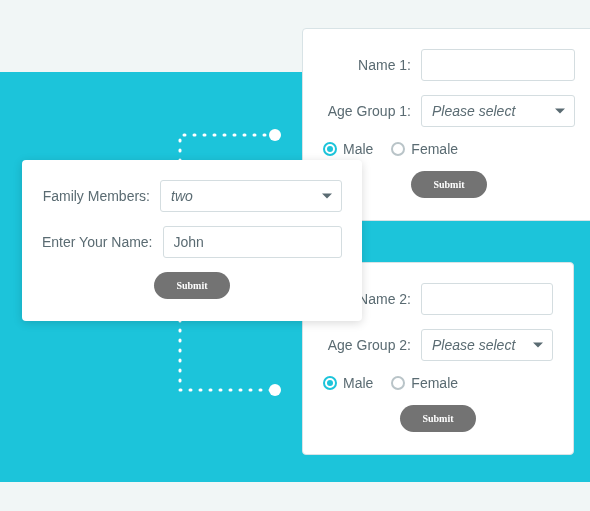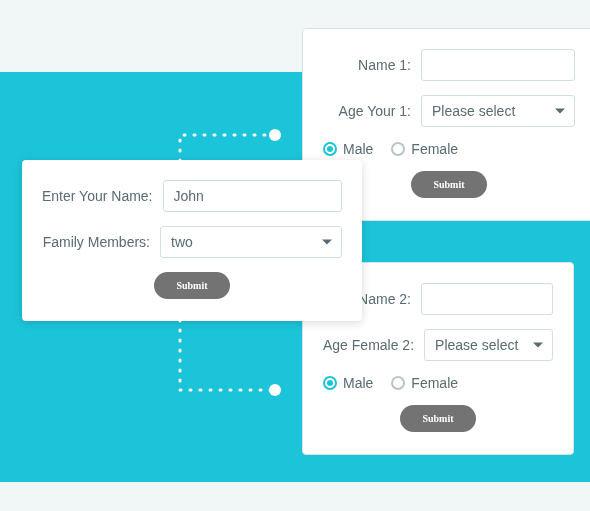--- a/index.html
+++ b/index.html
@@ -77,20 +77,21 @@
     height: 32px;
     border: 1px solid #d4dde0;
     border-radius: 3px;
     padding: 0 28px 0 10px;
     font-size: 14px;
     color: #5a6b72;
     background: #fff;
     appearance: none;
     -webkit-appearance: none;
     cursor: pointer;
+    font-style: italic;
   }
   .select-caret {
     position: absolute;
     right: 10px;
     top: 50%;
     transform: translateY(-50%);
     width: 0; height: 0;
     border-left: 5px solid transparent;
     border-right: 5px solid transparent;
     border-top: 5px solid #5a6b72;
@@ -155,48 +156,48 @@
 <div class="cyan-bg"></div>
 
 <svg class="dotted-path" style="left:0;top:0;width:590px;height:511px;z-index:1">
   <polyline points="275,135 180,135 180,390 275,390" fill="none" stroke="#fff" stroke-width="3" stroke-linecap="round" stroke-dasharray="1 9"></polyline>
 </svg>
 <div class="dot-circle" style="left:269px;top:129px;z-index:1"></div>
 <div class="dot-circle" style="left:269px;top:384px;z-index:1"></div>
 
 <div id="card-main" class="card">
   <div class="form-row">
-    <div class="lbl">Enter Your Name:</div>
-    <div class="ctrl">
-      <input class="txt-input" type="text" value="John" style="">
-    </div>
-  </div>
-  <div class="form-row">
     <div class="lbl">Family Members:</div>
     <div class="ctrl select-wrap">
       <select class="select">
         <option>two</option>
       </select>
       <span class="select-caret"></span>
     </div>
   </div>
+  <div class="form-row">
+    <div class="lbl">Enter Your Name:</div>
+    <div class="ctrl">
+      <input class="txt-input" type="text" value="John" style="">
+    </div>
+  </div>
   <div class="submit-row">
     <button class="submit-btn">Submit</button>
   </div>
 </div>
 
 <div id="card-1" class="card thin-border">
   <div class="form-row">
     <div class="lbl">Name 1:</div>
     <div class="ctrl">
       <input class="txt-input" type="text" value="" style="">
     </div>
   </div>
   <div class="form-row">
-    <div class="lbl">Age Your 1:</div>
+    <div class="lbl">Age Group 1:</div>
     <div class="ctrl select-wrap">
       <select class="select">
         <option>Please select</option>
       </select>
       <span class="select-caret"></span>
     </div>
   </div>
   <div class="form-row">
     <div class="ctrl radios">
       <label class="radio">
@@ -215,21 +216,21 @@
 </div>
 
 <div id="card-2" class="card thin-border">
   <div class="form-row">
     <div class="lbl">Name 2:</div>
     <div class="ctrl">
       <input class="txt-input" type="text" value="" style="">
     </div>
   </div>
   <div class="form-row">
-    <div class="lbl">Age Female 2:</div>
+    <div class="lbl">Age Group 2:</div>
     <div class="ctrl select-wrap">
       <select class="select">
         <option>Please select</option>
       </select>
       <span class="select-caret"></span>
     </div>
   </div>
   <div class="form-row">
     <div class="ctrl radios">
       <label class="radio">

